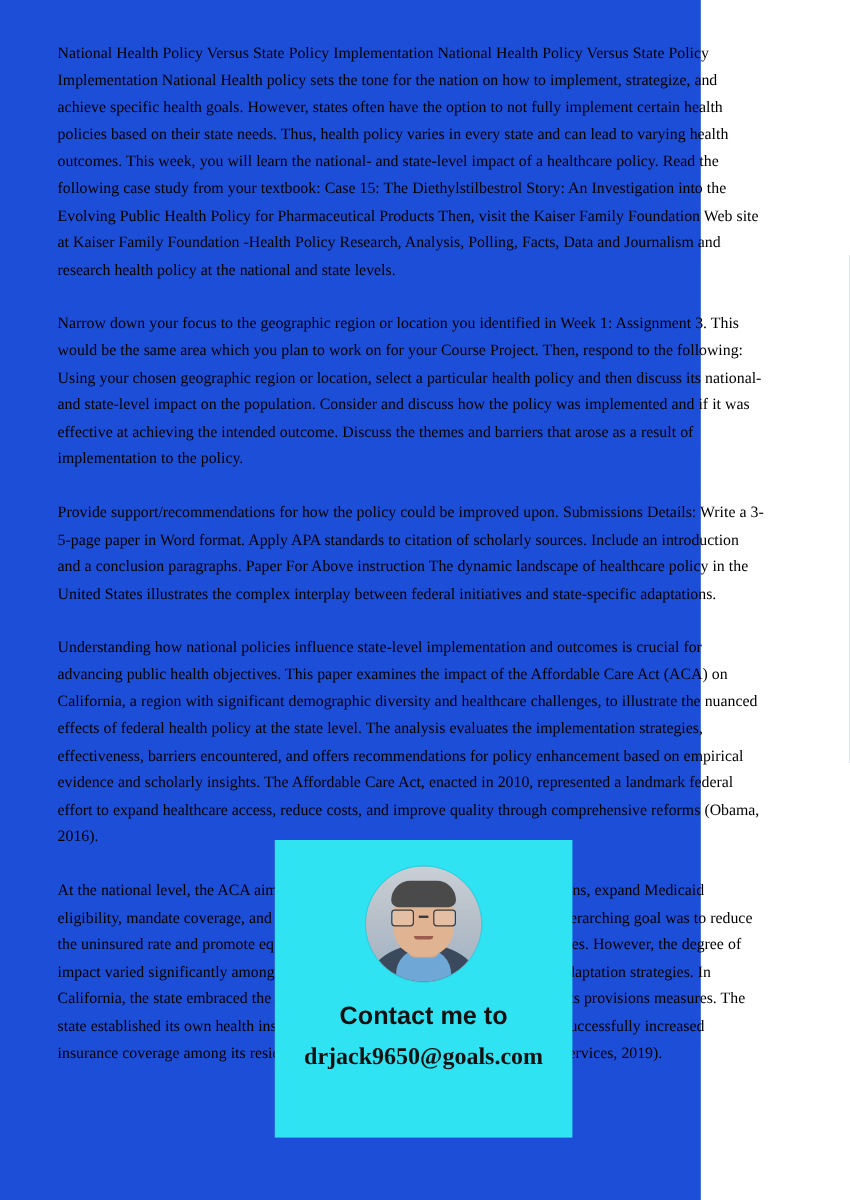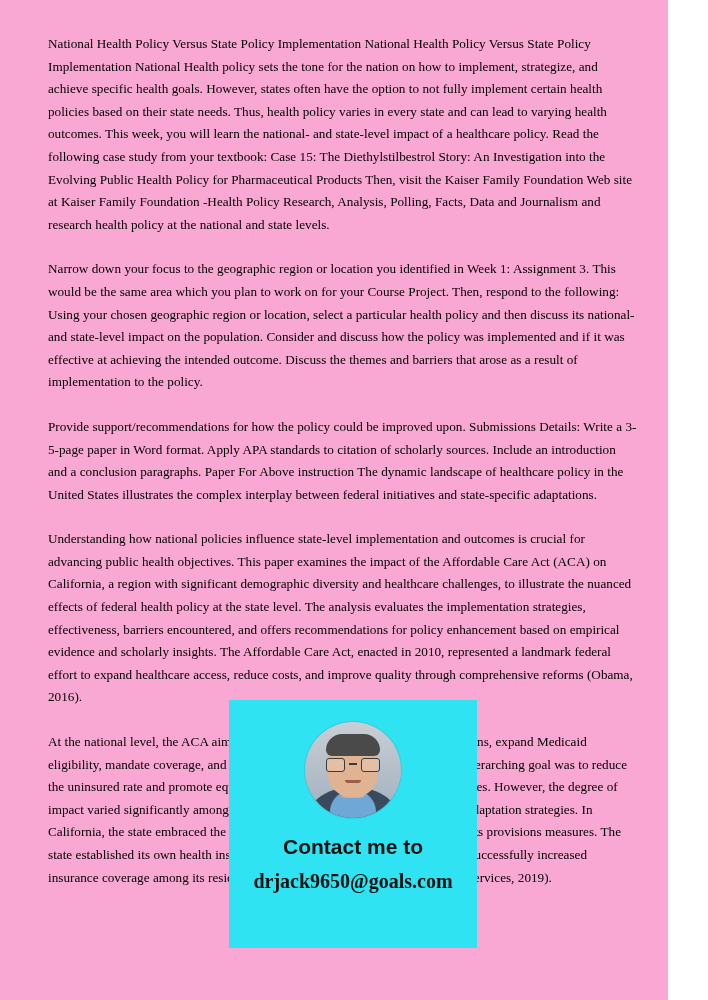--- a/index.html
+++ b/index.html
@@ -10,23 +10,23 @@
   body {
     width: 708px;
     height: 1000px;
     position: relative;
     overflow: hidden;
     font-family: "Liberation Serif", serif;
   }
   .page {
     position: absolute;
     left: 0; top: 0;
-    width: 668px;
+    width: 584px;
     height: 1000px;
-    background: #f9a8d4;
+    background: #1d4ed8;
   }
   .doc-body {
     position: absolute;
     left: 48px;
     top: 33px;
     width: 590px;
   }
   .para {
     font-family: "Liberation Serif", serif;
     font-size: 13.2px;

